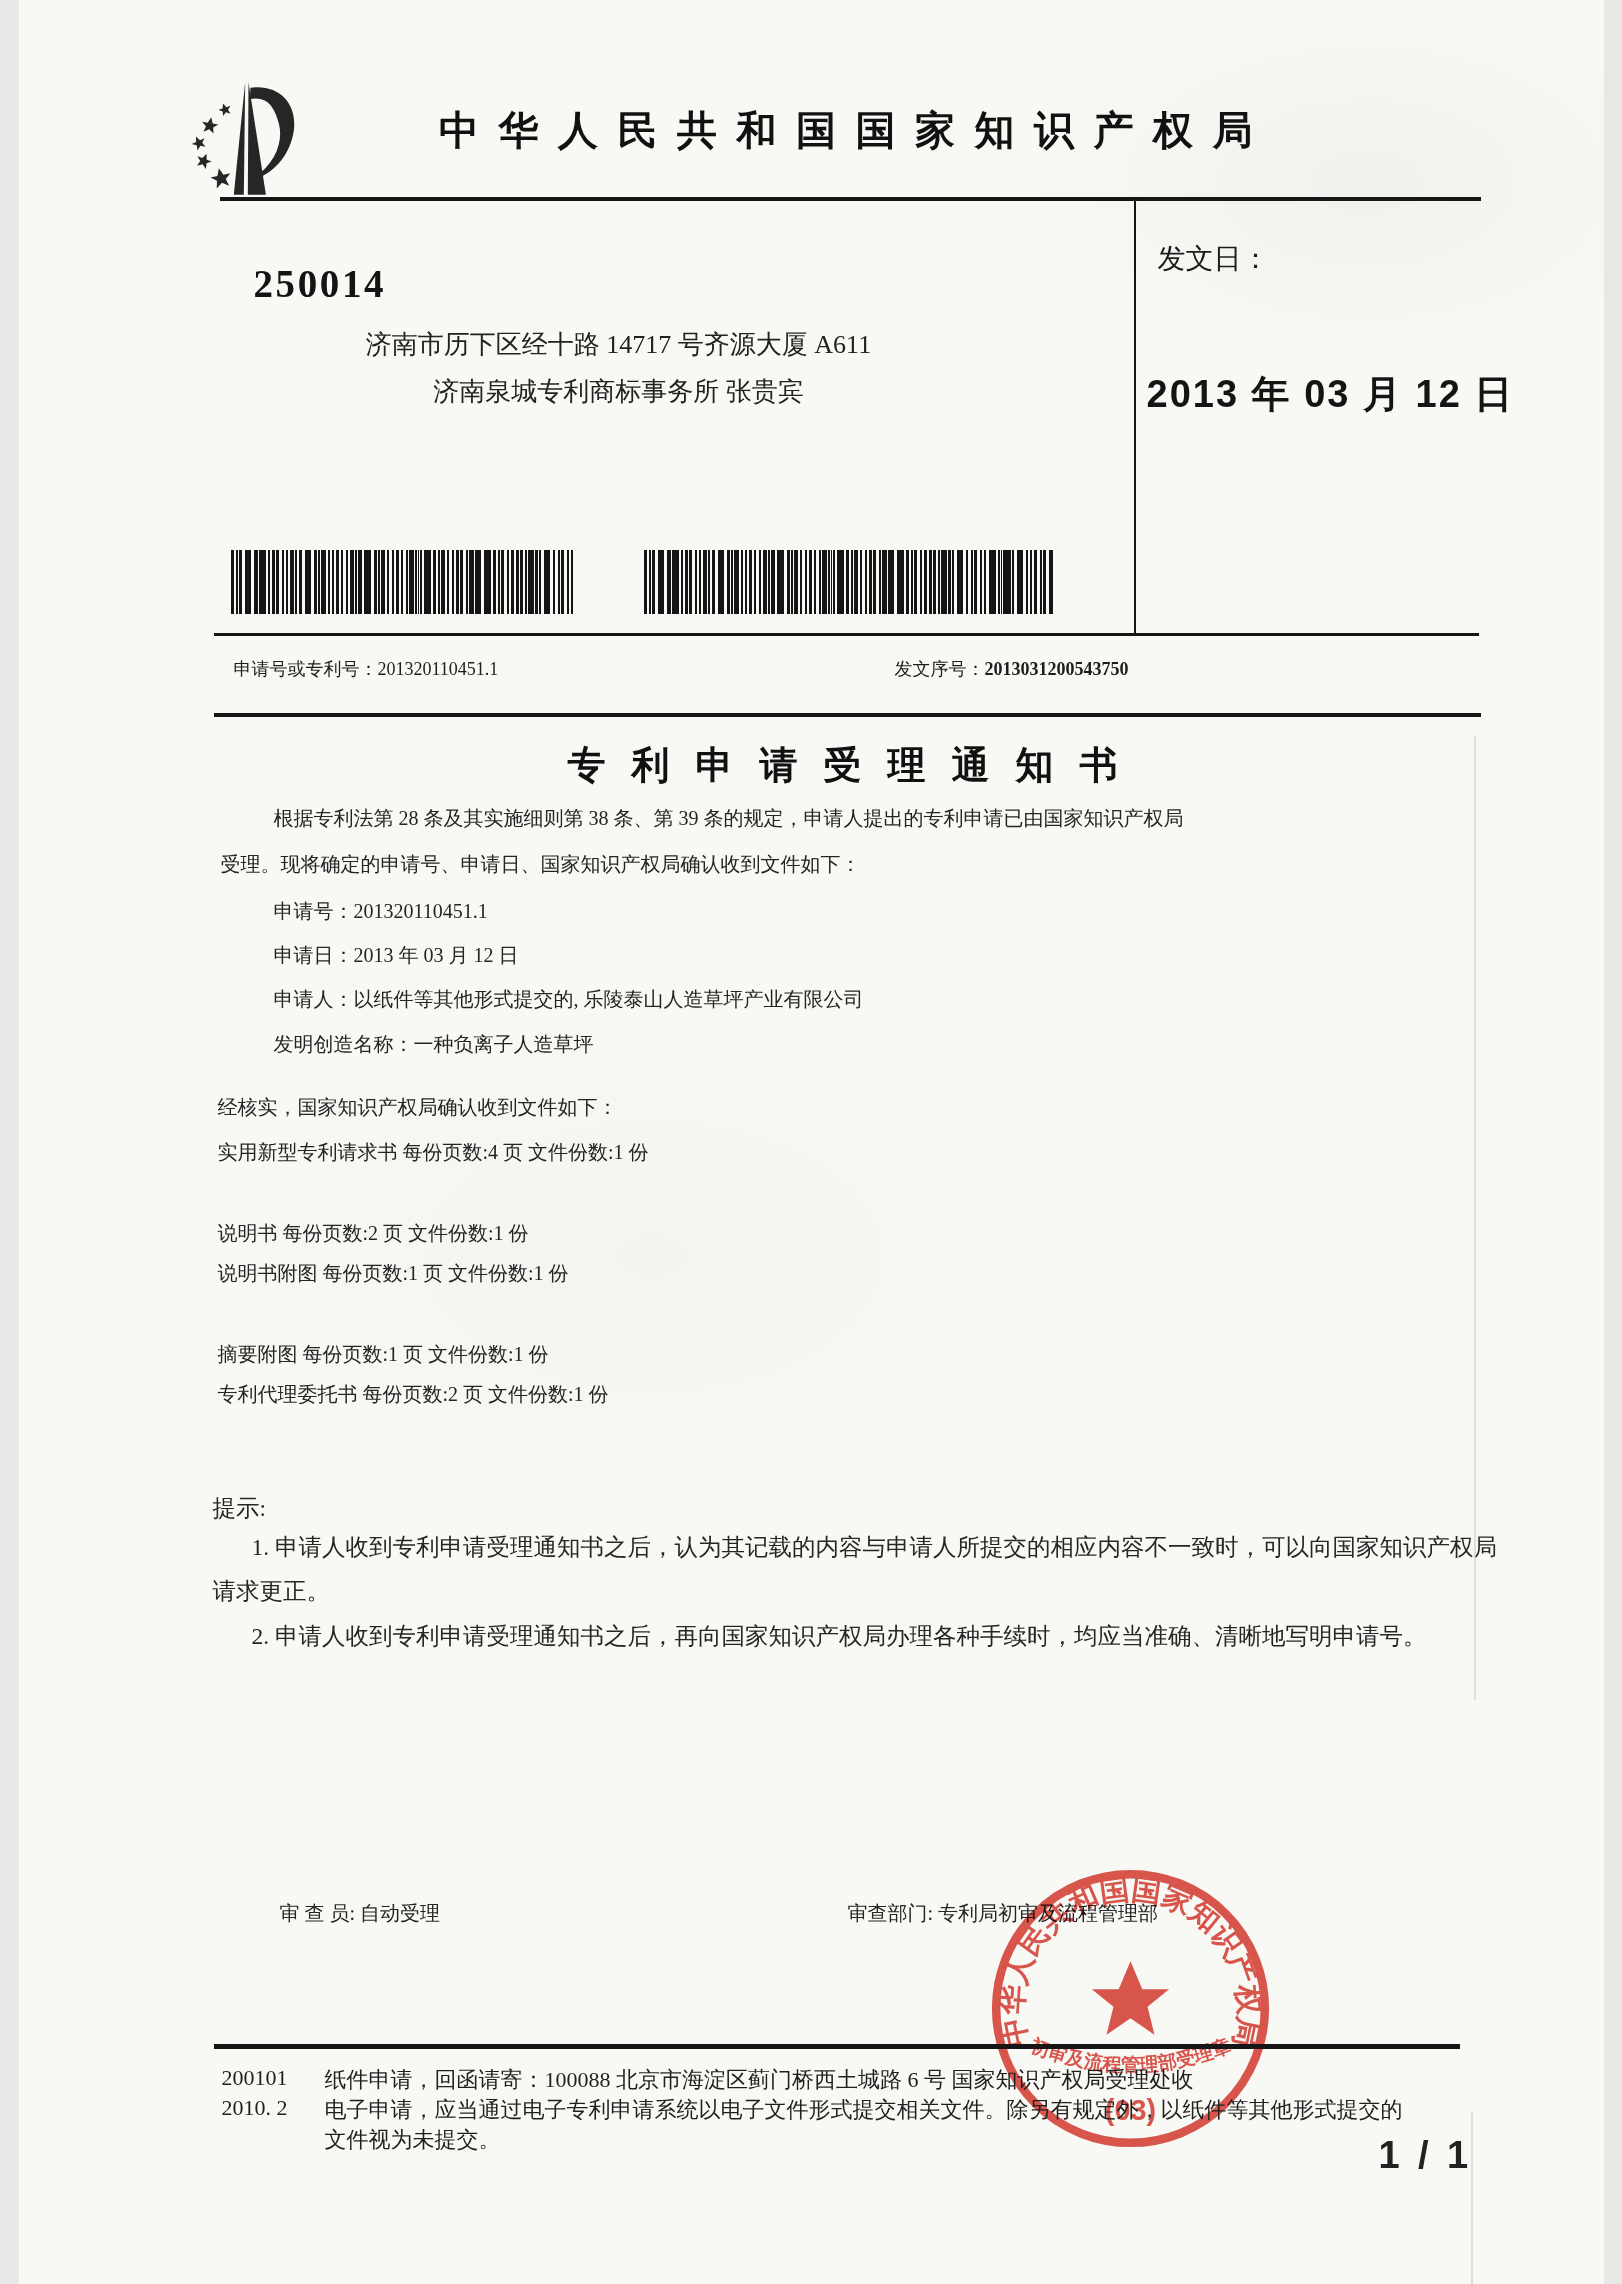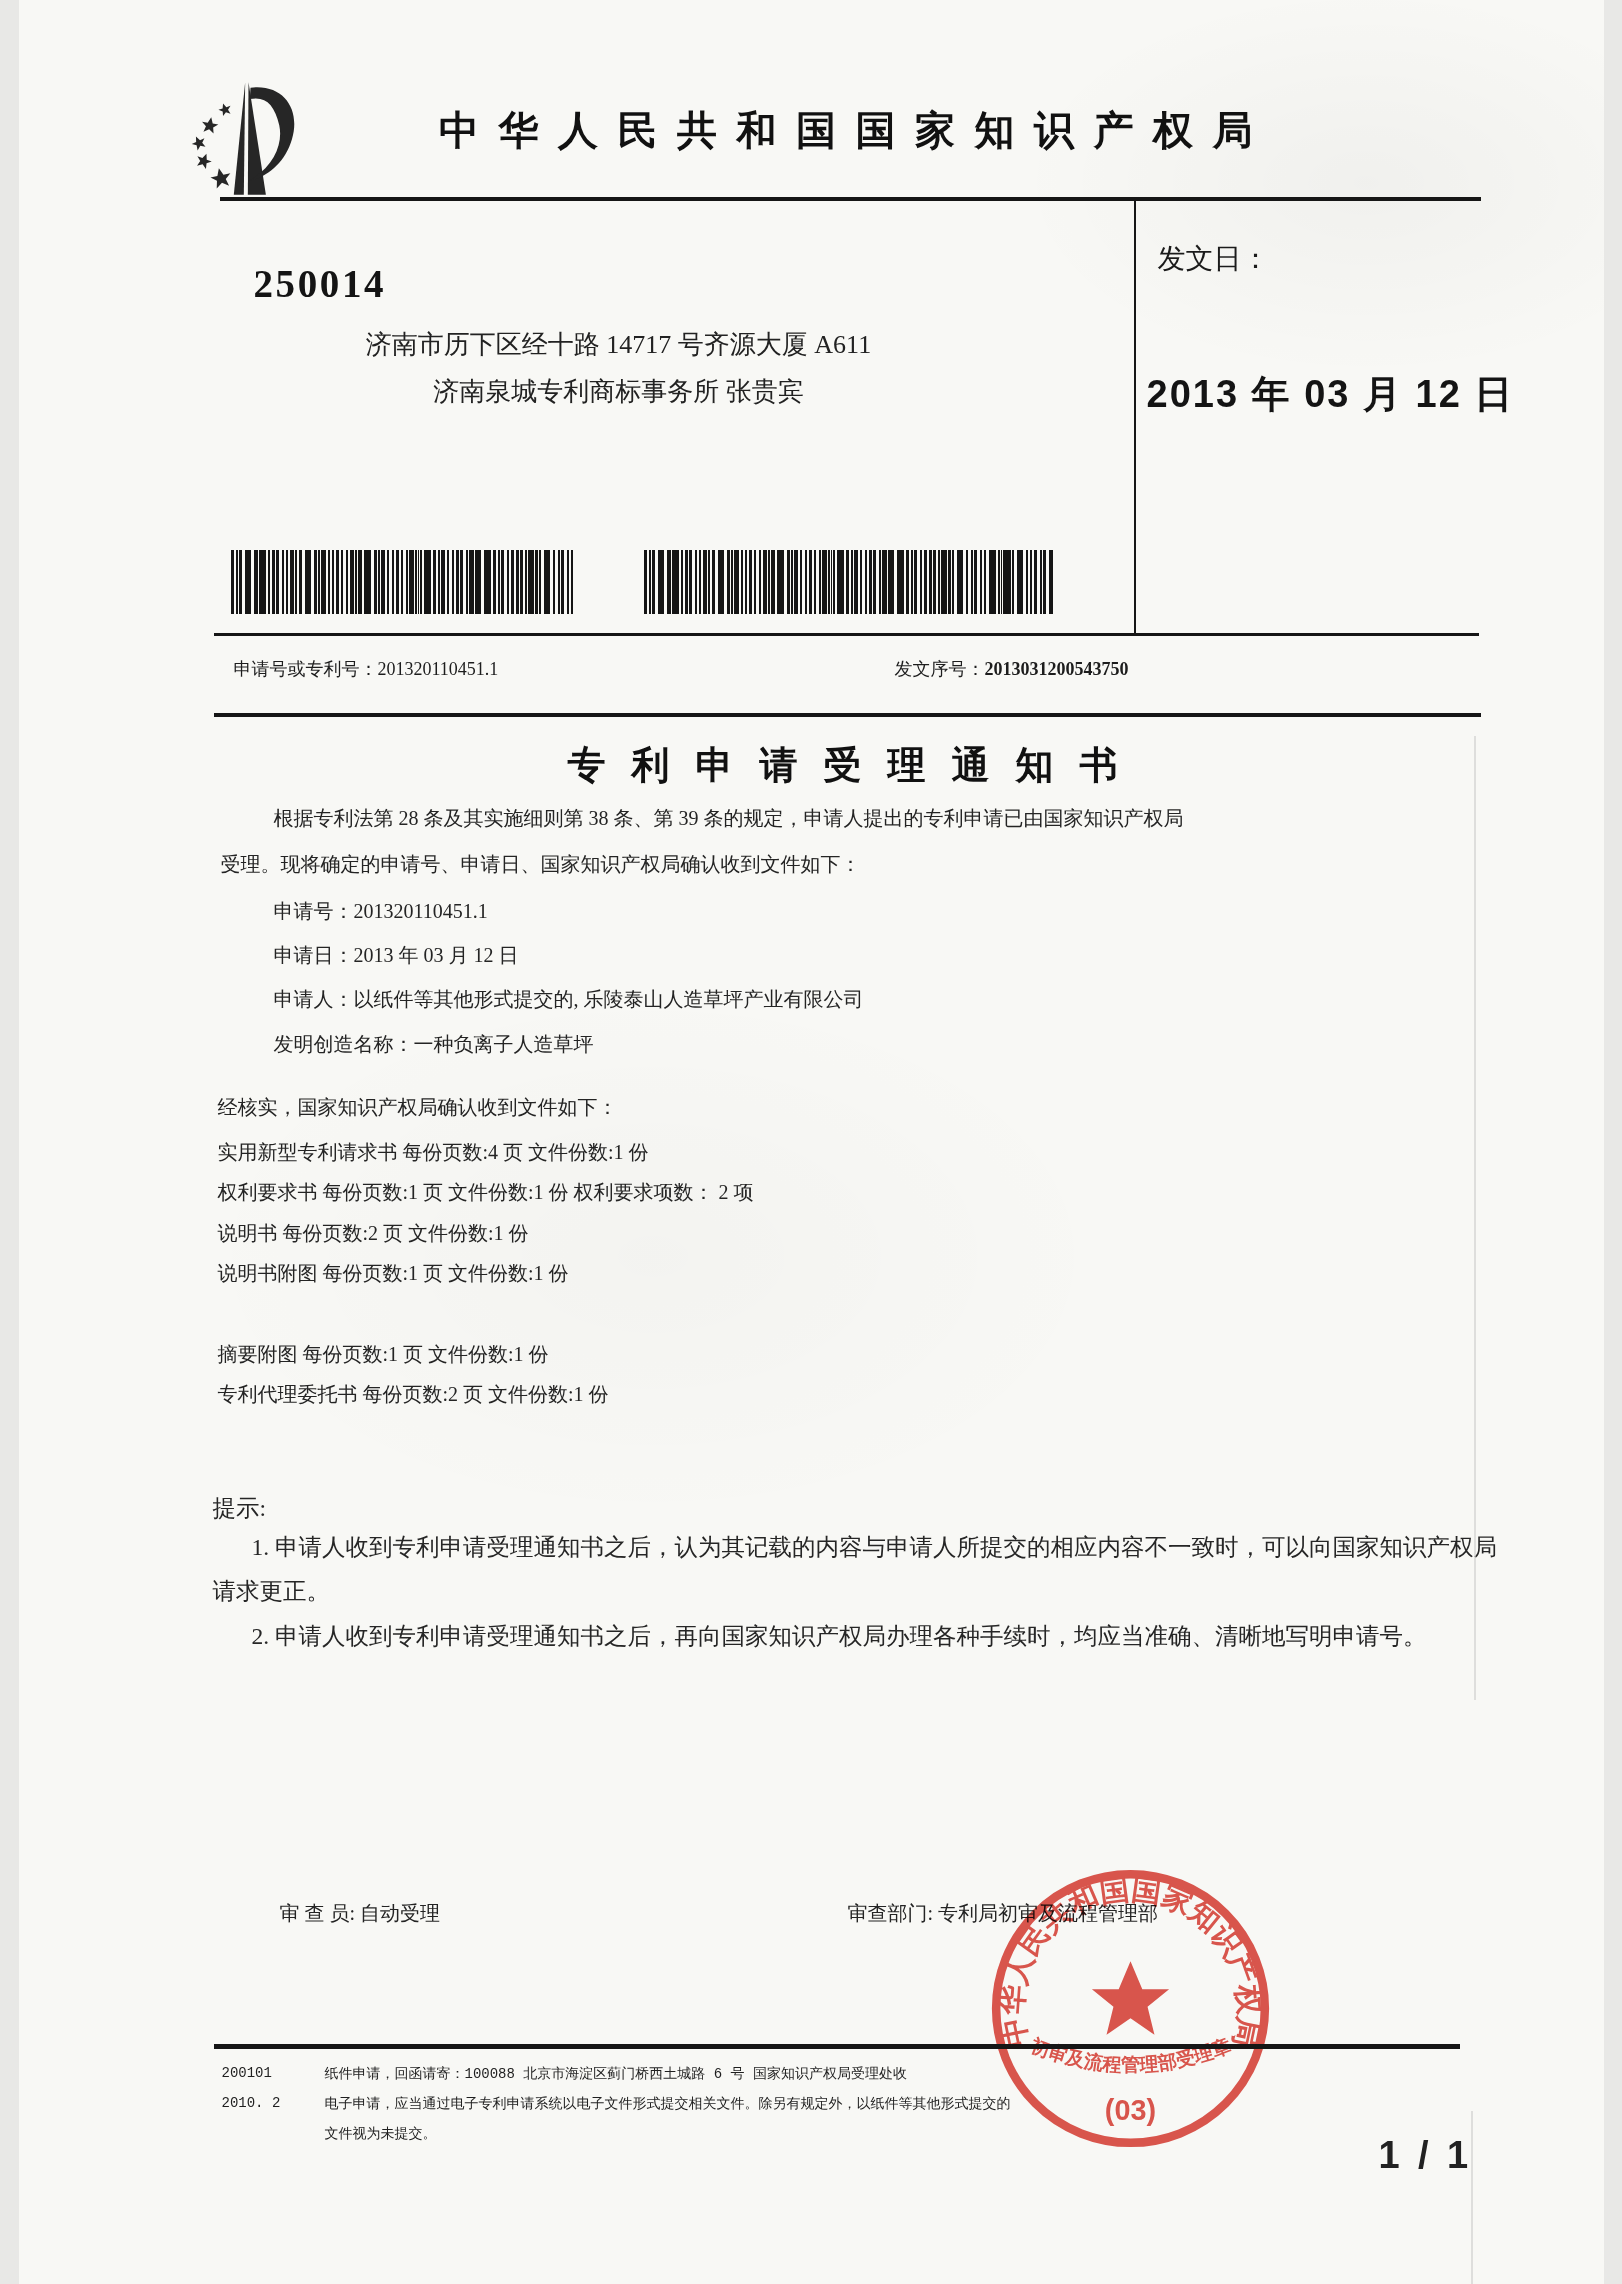--- a/index.html
+++ b/index.html
@@ -36,21 +36,21 @@
       repeating-linear-gradient(90deg,#151515 0 3.3px,transparent 3.3px 15px),
       repeating-linear-gradient(90deg,transparent 0 19px,#f8f8f5 19px 20px);
   }
   .ref-row{font-size:18px;color:#1d1d1d;}
   .notice-title{
     left:52px;top:740px;width:1570px;text-align:center;
     font-size:38px;font-weight:bold;letter-spacing:26px;color:#111;
   }
   .body-text{font-size:20px;color:#242424;}
   .tip-text{font-size:23.5px;color:#262626;}
-  .footer-text{font-size:14px;color:#1f1f1f;font-family:Liberation Mono, monospace;}
+  .footer-text{font-size:22px;color:#1f1f1f;font-family:Liberation Serif, serif;}
   .stamp{mix-blend-mode:multiply;opacity:.93;}
   .artifact{background:#c8c8c6;opacity:.55;}
   .page-num{left:1360px;top:2134px;font-size:38px;font-weight:bold;letter-spacing:3.9px;color:#222;font-family:"Liberation Sans","DejaVu Sans",sans-serif;}
 </style>
 </head>
 <body>
 
 <div class="page">
 
   <div class="abs" style="left:164px;top:77px;width:127px;height:127px;">
@@ -112,21 +112,20 @@
   </div>
   <div class="abs body-text" style="left:255px;top:986px;">
     <span>申请人：</span><span>以纸件等其他形式提交的, 乐陵泰山人造草坪产业有限公司</span>
   </div>
   <div class="abs body-text" style="left:255px;top:1031px;">
     <span>发明创造名称：</span><span>一种负离子人造草坪</span>
   </div>
 
   <div class="abs body-text" style="left:199px;top:1094px;">经核实，国家知识产权局确认收到文件如下：</div>
   <div class="abs body-text" style="left:199px;top:1139px;">实用新型专利请求书 每份页数:4 页 文件份数:1 份</div>
-  <div class="abs body-text" style="left:199px;top:1179px;">权利要求书 每份页数:1 页 文件份数:1 份 权利要求项数：  2 项</div>
   <div class="abs body-text" style="left:199px;top:1220px;">说明书 每份页数:2 页 文件份数:1 份</div>
   <div class="abs body-text" style="left:199px;top:1260px;">说明书附图 每份页数:1 页 文件份数:1 份</div>
   <div class="abs body-text" style="left:199px;top:1341px;">摘要附图 每份页数:1 页 文件份数:1 份</div>
   <div class="abs body-text" style="left:199px;top:1381px;">专利代理委托书 每份页数:2 页 文件份数:1 份</div>
 
   <div class="abs tip-text" style="left:194px;top:1492px;">提示:</div>
   <div class="abs tip-text" style="left:233px;top:1531px;">1. 申请人收到专利申请受理通知书之后，认为其记载的内容与申请人所提交的相应内容不一致时，可以向国家知识产权局</div>
   <div class="abs tip-text" style="left:194px;top:1575px;">请求更正。</div>
   <div class="abs tip-text" style="left:233px;top:1620px;">2. 申请人收到专利申请受理通知书之后，再向国家知识产权局办理各种手续时，均应当准确、清晰地写明申请号。</div>
 

